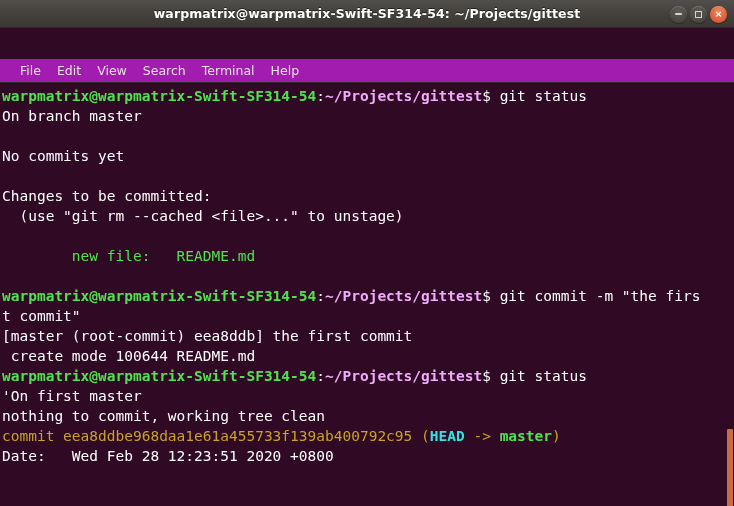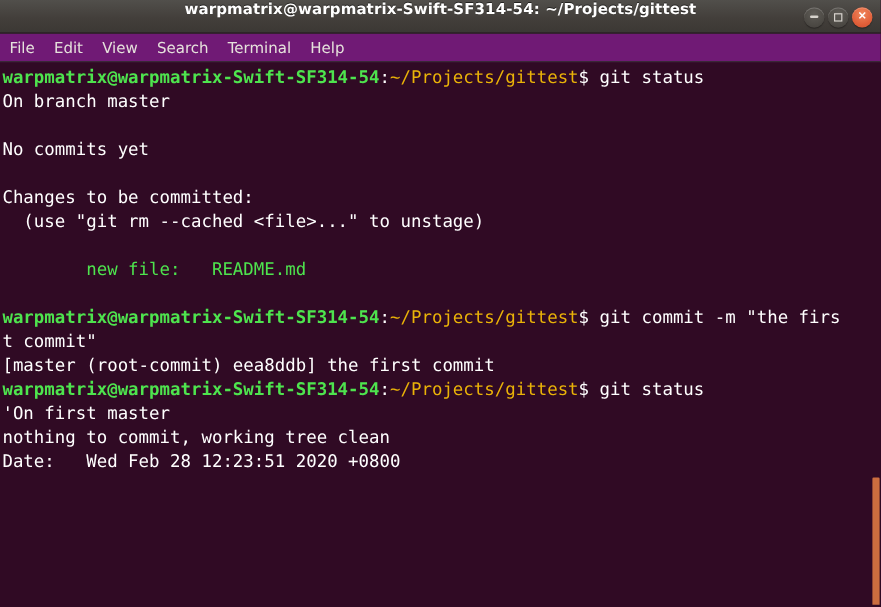--- a/index.html
+++ b/index.html
@@ -22,20 +22,21 @@
     background: #300a24;
   }
 
   
   #titlebar {
     position: relative;
     height: 28px;
     background: linear-gradient(to bottom, #514f4b 0%, #433f3b 55%, #3b3834 100%);
     border-bottom: 1px solid #2c2a27;
     display: flex;
+    align-items: center;
     justify-content: center;
     box-sizing: border-box;
   }
   #title-text {
     color: #ffffff;
     font-family: "DejaVu Sans", sans-serif;
     font-size: 12.5px;
     font-weight: bold;
     letter-spacing: 0.1px;
     text-shadow: 0 -1px 0 rgba(0,0,0,0.55);
@@ -77,26 +78,27 @@
   .wbtn .minus {
     width: 7px; height: 1.5px; background: #d6d2cc; border-radius: 1px;
   }
   .wbtn .square {
     width: 7px; height: 7px; border: 1.5px solid #d6d2cc; box-sizing: border-box;
   }
 
   
   #menubar {
     height: 24px;
-    background: #701a75;
+    background: #a21caf;
     border-bottom: 1px solid #2e2b28;
     display: flex;
     align-items: center;
-    padding-left: 0;
+    padding-left: 12px;
     box-sizing: border-box;
+    margin-top: 31px;
   }
   .menu-item {
     color: #e6e2dc;
     font-family: "DejaVu Sans", sans-serif;
     font-size: 12.5px;
     padding: 2px 8px 3px 8px;
     white-space: nowrap;
     cursor: default;
   }
 
@@ -112,21 +114,21 @@
   .line {
     height: 20px;
     line-height: 20px;
     font-family: "DejaVu Sans Mono", monospace;
     font-size: 14.5px;
     color: #ffffff;
     white-space: pre;
     letter-spacing: 0px;
   }
   .c-user   { color: #4ee44e; font-weight: bold; }
-  .c-path   { color: #eab308; font-weight: normal; }
+  .c-path   { color: #f0abfc; font-weight: bold; }
   .c-plain  { color: #ffffff; }
   .c-green  { color: #4ee44e; margin-top: 40px; }
   .c-yellow { color: #c9a227; }
   .c-cyan   { color: #34e2e2; font-weight: bold; }
   .c-gmaster{ color: #4ee44e; font-weight: bold; }
 
   
   #scroll-track {
     position: absolute;
     right: 0;
@@ -180,23 +182,25 @@
         <div class="line"><span class="c-plain">No commits yet</span></div>
         <div class="line"><span class="c-plain">&nbsp;</span></div>
         <div class="line"><span class="c-plain">Changes to be committed:</span></div>
         <div class="line"><span class="c-plain">  (use "git rm --cached &lt;file&gt;..." to unstage)</span></div>
         <div class="line"><span class="c-plain">&nbsp;</span></div>
         <div class="line"><span class="c-green">        new file:   README.md</span></div>
         <div class="line"><span class="c-plain">&nbsp;</span></div>
         <div class="line"><span class="c-user">warpmatrix@warpmatrix-Swift-SF314-54</span><span class="c-plain">:</span><span class="c-path">~/Projects/gittest</span><span class="c-plain">$ </span><span class="c-plain">git commit -m "the firs</span></div>
         <div class="line"><span class="c-plain">t commit"</span></div>
         <div class="line"><span class="c-plain">[master (root-commit) eea8ddb] the first commit</span></div>
+        <div class="line"><span class="c-plain"> create mode 100644 README.md</span></div>
         <div class="line"><span class="c-user">warpmatrix@warpmatrix-Swift-SF314-54</span><span class="c-plain">:</span><span class="c-path">~/Projects/gittest</span><span class="c-plain">$ </span><span class="c-plain">git status</span></div>
         <div class="line"><span class="c-plain">'On first master</span></div>
         <div class="line"><span class="c-plain">nothing to commit, working tree clean</span></div>
+        <div class="line"><span class="c-yellow">commit </span><span class="c-yellow">eea8ddbe968daa1e61a455733f139ab400792c95</span><span class="c-yellow"> (</span><span class="c-cyan">HEAD</span><span class="c-yellow"> -&gt; </span><span class="c-gmaster">master</span><span class="c-yellow">)</span></div>
         <div class="line"><span class="c-plain">Date:   Wed Feb 28 12:23:51 2020 +0800</span></div>
         <div class="line"><span class="c-plain">&nbsp;</span></div>
       </div>
 
     <div id="scroll-track">
       <div id="scroll-thumb" style="top: 294px; height: 160px;"></div>
     </div>
   </div>
 
 </div>

